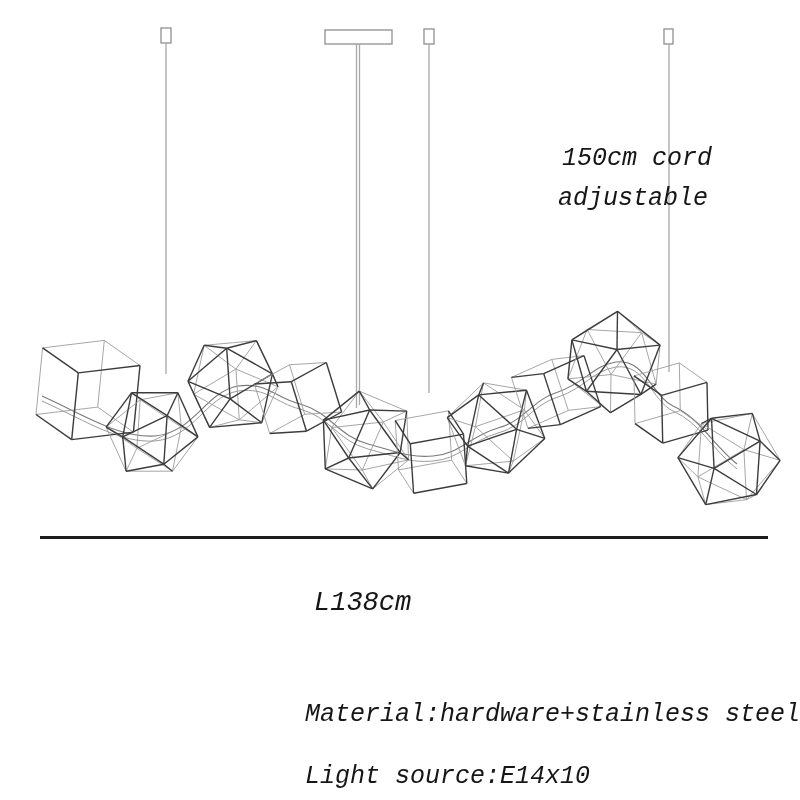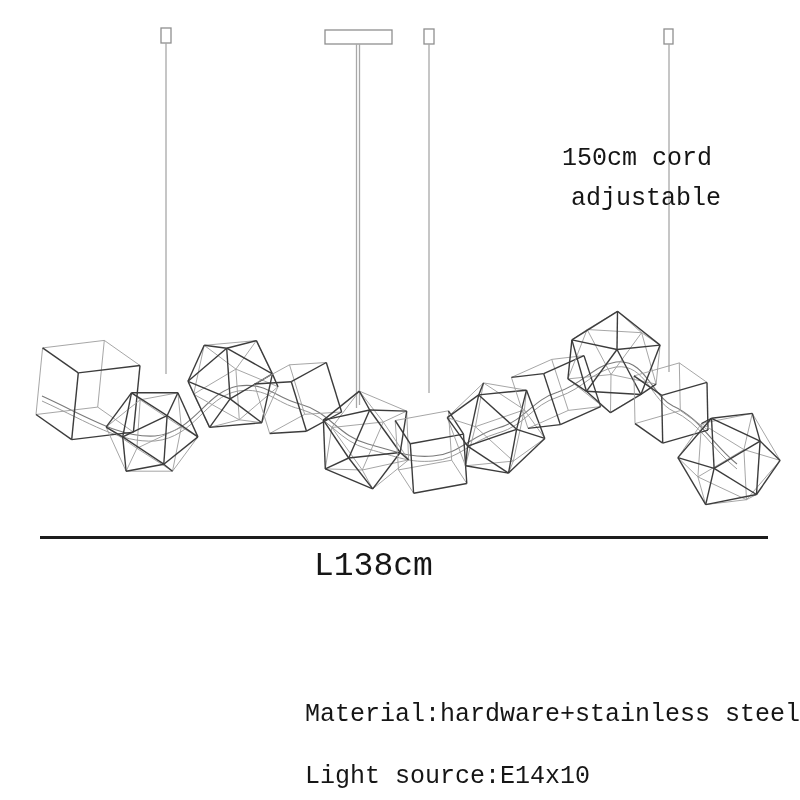--- a/index.html
+++ b/index.html
@@ -14,30 +14,31 @@
   }
   html,body{margin:0;padding:0;}
   body{
     width:800px;height:800px;
     background:var(--background);
     position:relative;
     overflow:hidden;
     font-family:"Liberation Mono","DejaVu Sans Mono",monospace;
     color:var(--text);
   }
-  .abs{position:absolute;}
+  .abs{position:absolute;font-style:italic;}
   .spec-text{
     font-size:25px;
     line-height:27px;
     white-space:pre;
     color:var(--text);
   }
   #dimension-label{
-    font-size:33px;
+    font-size:27px;
     line-height:36px;
+    margin-top:36px;
   }
   #lamp-svg{position:absolute;left:0;top:0;}
   .cord{stroke:var(--cord);stroke-width:1.3;fill:none;}
   .hw{stroke:var(--hardware-outline);stroke-width:1.3;fill:#ffffff;}
   #dimension-line{
     left:40px;top:536px;width:728px;height:2.5px;
     background:var(--dimension-line);
   }
 </style>
 </head>
@@ -301,19 +302,19 @@
       <line x1="711.5" y1="418.3" x2="760.1" y2="441.1" stroke="#3c3c3c" stroke-width="1.4"></line>
       <line x1="756.5" y1="494.5" x2="714.1" y2="468.4" stroke="#3c3c3c" stroke-width="1.4"></line>
       <line x1="711.5" y1="418.3" x2="714.1" y2="468.4" stroke="#3c3c3c" stroke-width="1.4"></line>
       <line x1="714.1" y1="468.4" x2="760.1" y2="441.1" stroke="#3c3c3c" stroke-width="1.4"></line>
     </g>
 </svg>
 
 <div class="abs" id="dimension-line"></div>
 
 <div class="abs spec-text" style="left:562px;top:145px;">150cm cord</div>
-<div class="abs spec-text" style="left:571px;top:185px;">adjustable</div>
+<div class="abs spec-text" style="left:558px;top:185px;">adjustable</div>
 
 <div class="abs spec-text" id="dimension-label" style="left:314px;top:549px;">L138cm</div>
 
 <div class="abs spec-text" style="left:296px;top:701px;margin-left:9px;">Material:hardware+stainless steel</div>
 
 <div class="abs spec-text" style="left:305px;top:763px;text-align:right;">Light source:E14x10</div>
 
 </body></html>

